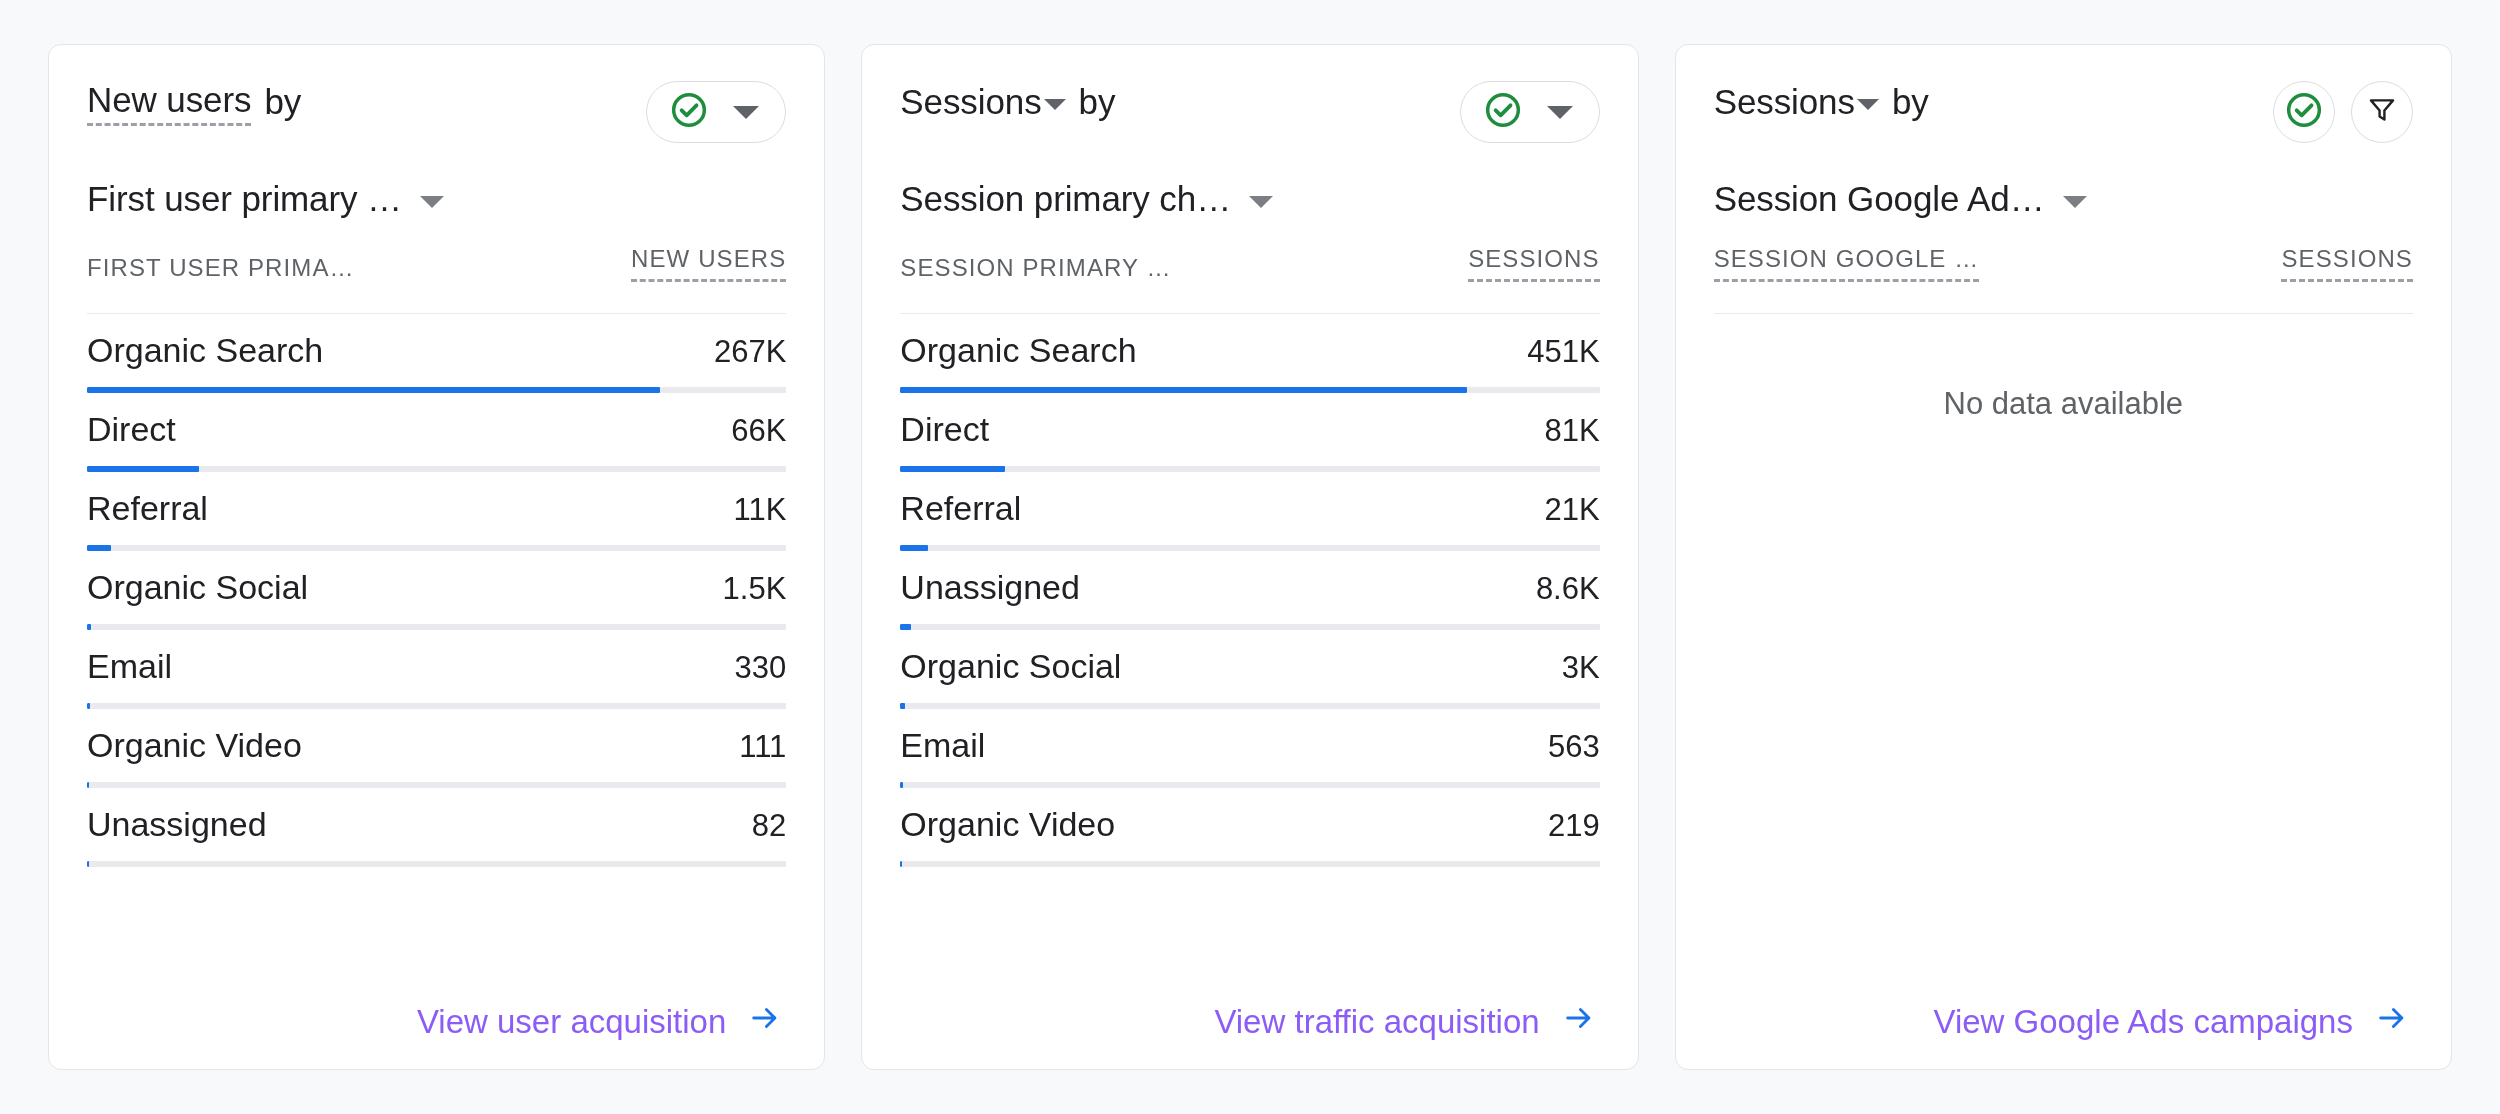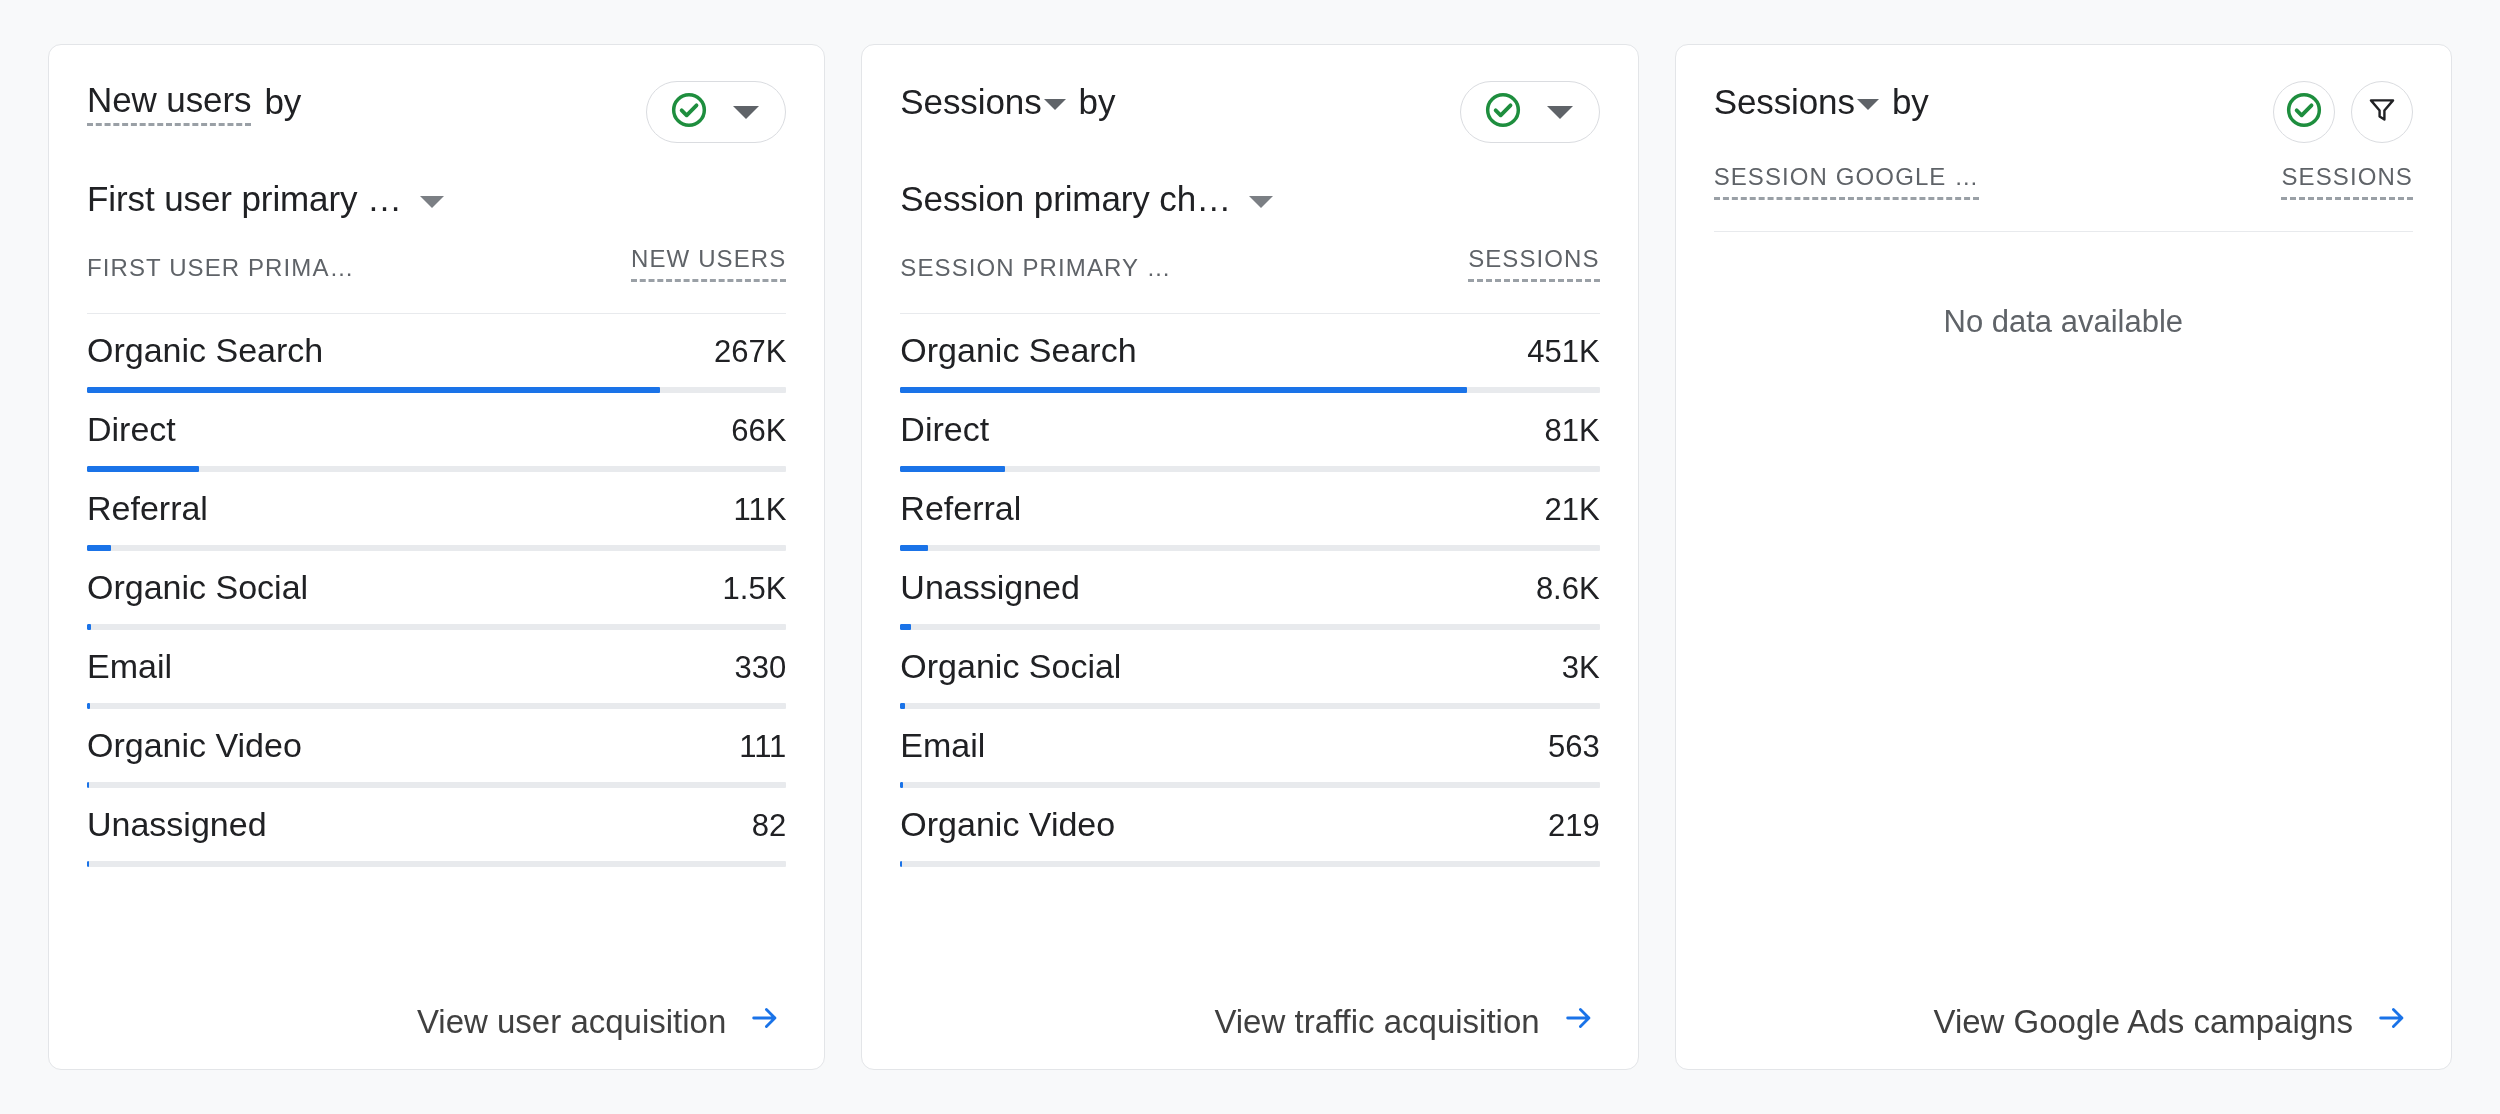--- a/index.html
+++ b/index.html
@@ -171,21 +171,21 @@
     display: flex;
     justify-content: flex-end;
     align-items: center;
     padding-top: 14px;
     padding-right: 4px;
   }
   .footer-link {
     display: inline-flex;
     align-items: center;
     gap: 22px;
-    color: #404040;
+    color: #8b5cf6;
     font-size: 33px;
     text-decoration: none;
     cursor: pointer;
     white-space: nowrap;
   }
 </style>
 </head>
 <body>
 
 <div class="board">
@@ -412,20 +412,24 @@
   </div>
 
   <div class="card">
     <div class="card-head">
       <div class="card-title">
         <div class="title-line">
           <span>Sessions</span>
           <span class="caret-inline"></span>
           <span class="word-by">by</span>
         </div>
+        <div class="title-line dim-line">
+          <span>Session Google Ad…</span>
+          <span class="caret-dim"></span>
+        </div>
       </div>
       <div class="ctrl-group">
         <div class="round-btn">
           <span>
             <svg width="40" height="40" viewBox="0 0 24 24">
               <circle cx="12" cy="12" r="9.2" fill="none" stroke="#1e8e3e" stroke-width="2.1"></circle>
               <path d="M7.6 12.2l3 3 5.9-6" fill="none" stroke="#1e8e3e" stroke-width="2.3" stroke-linecap="round" stroke-linejoin="round"></path>
             </svg>
           </span>
         </div>

